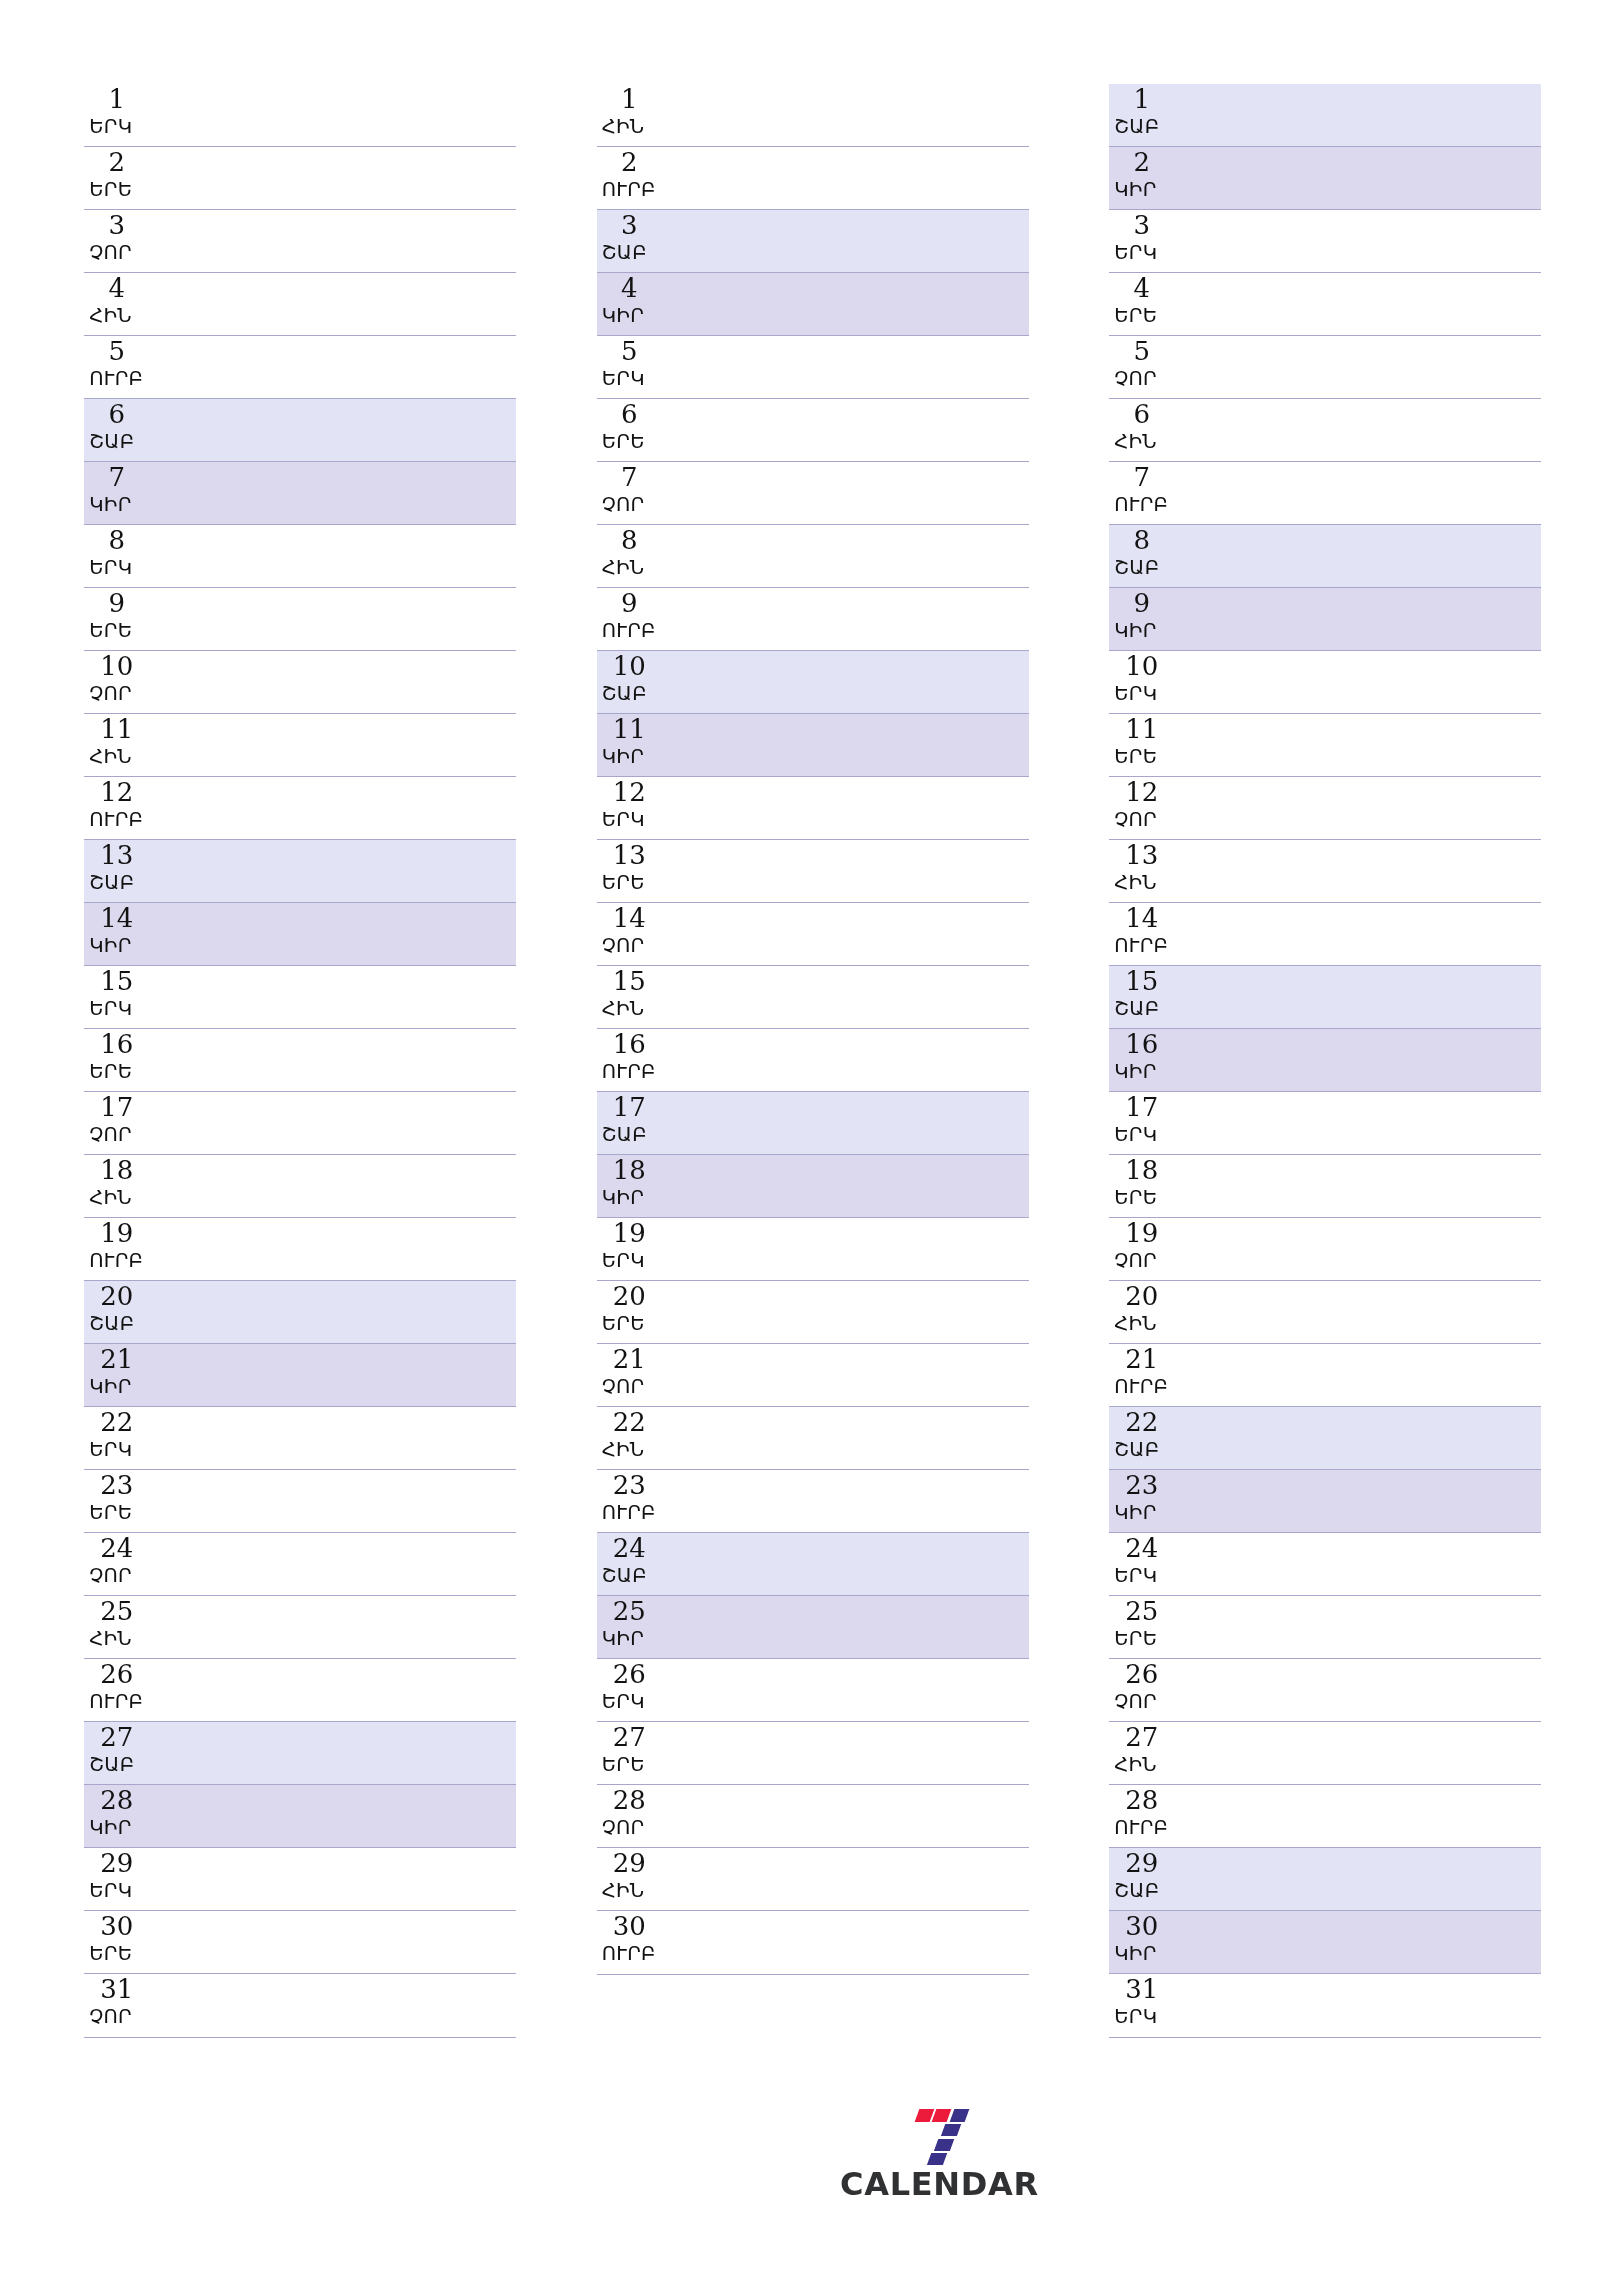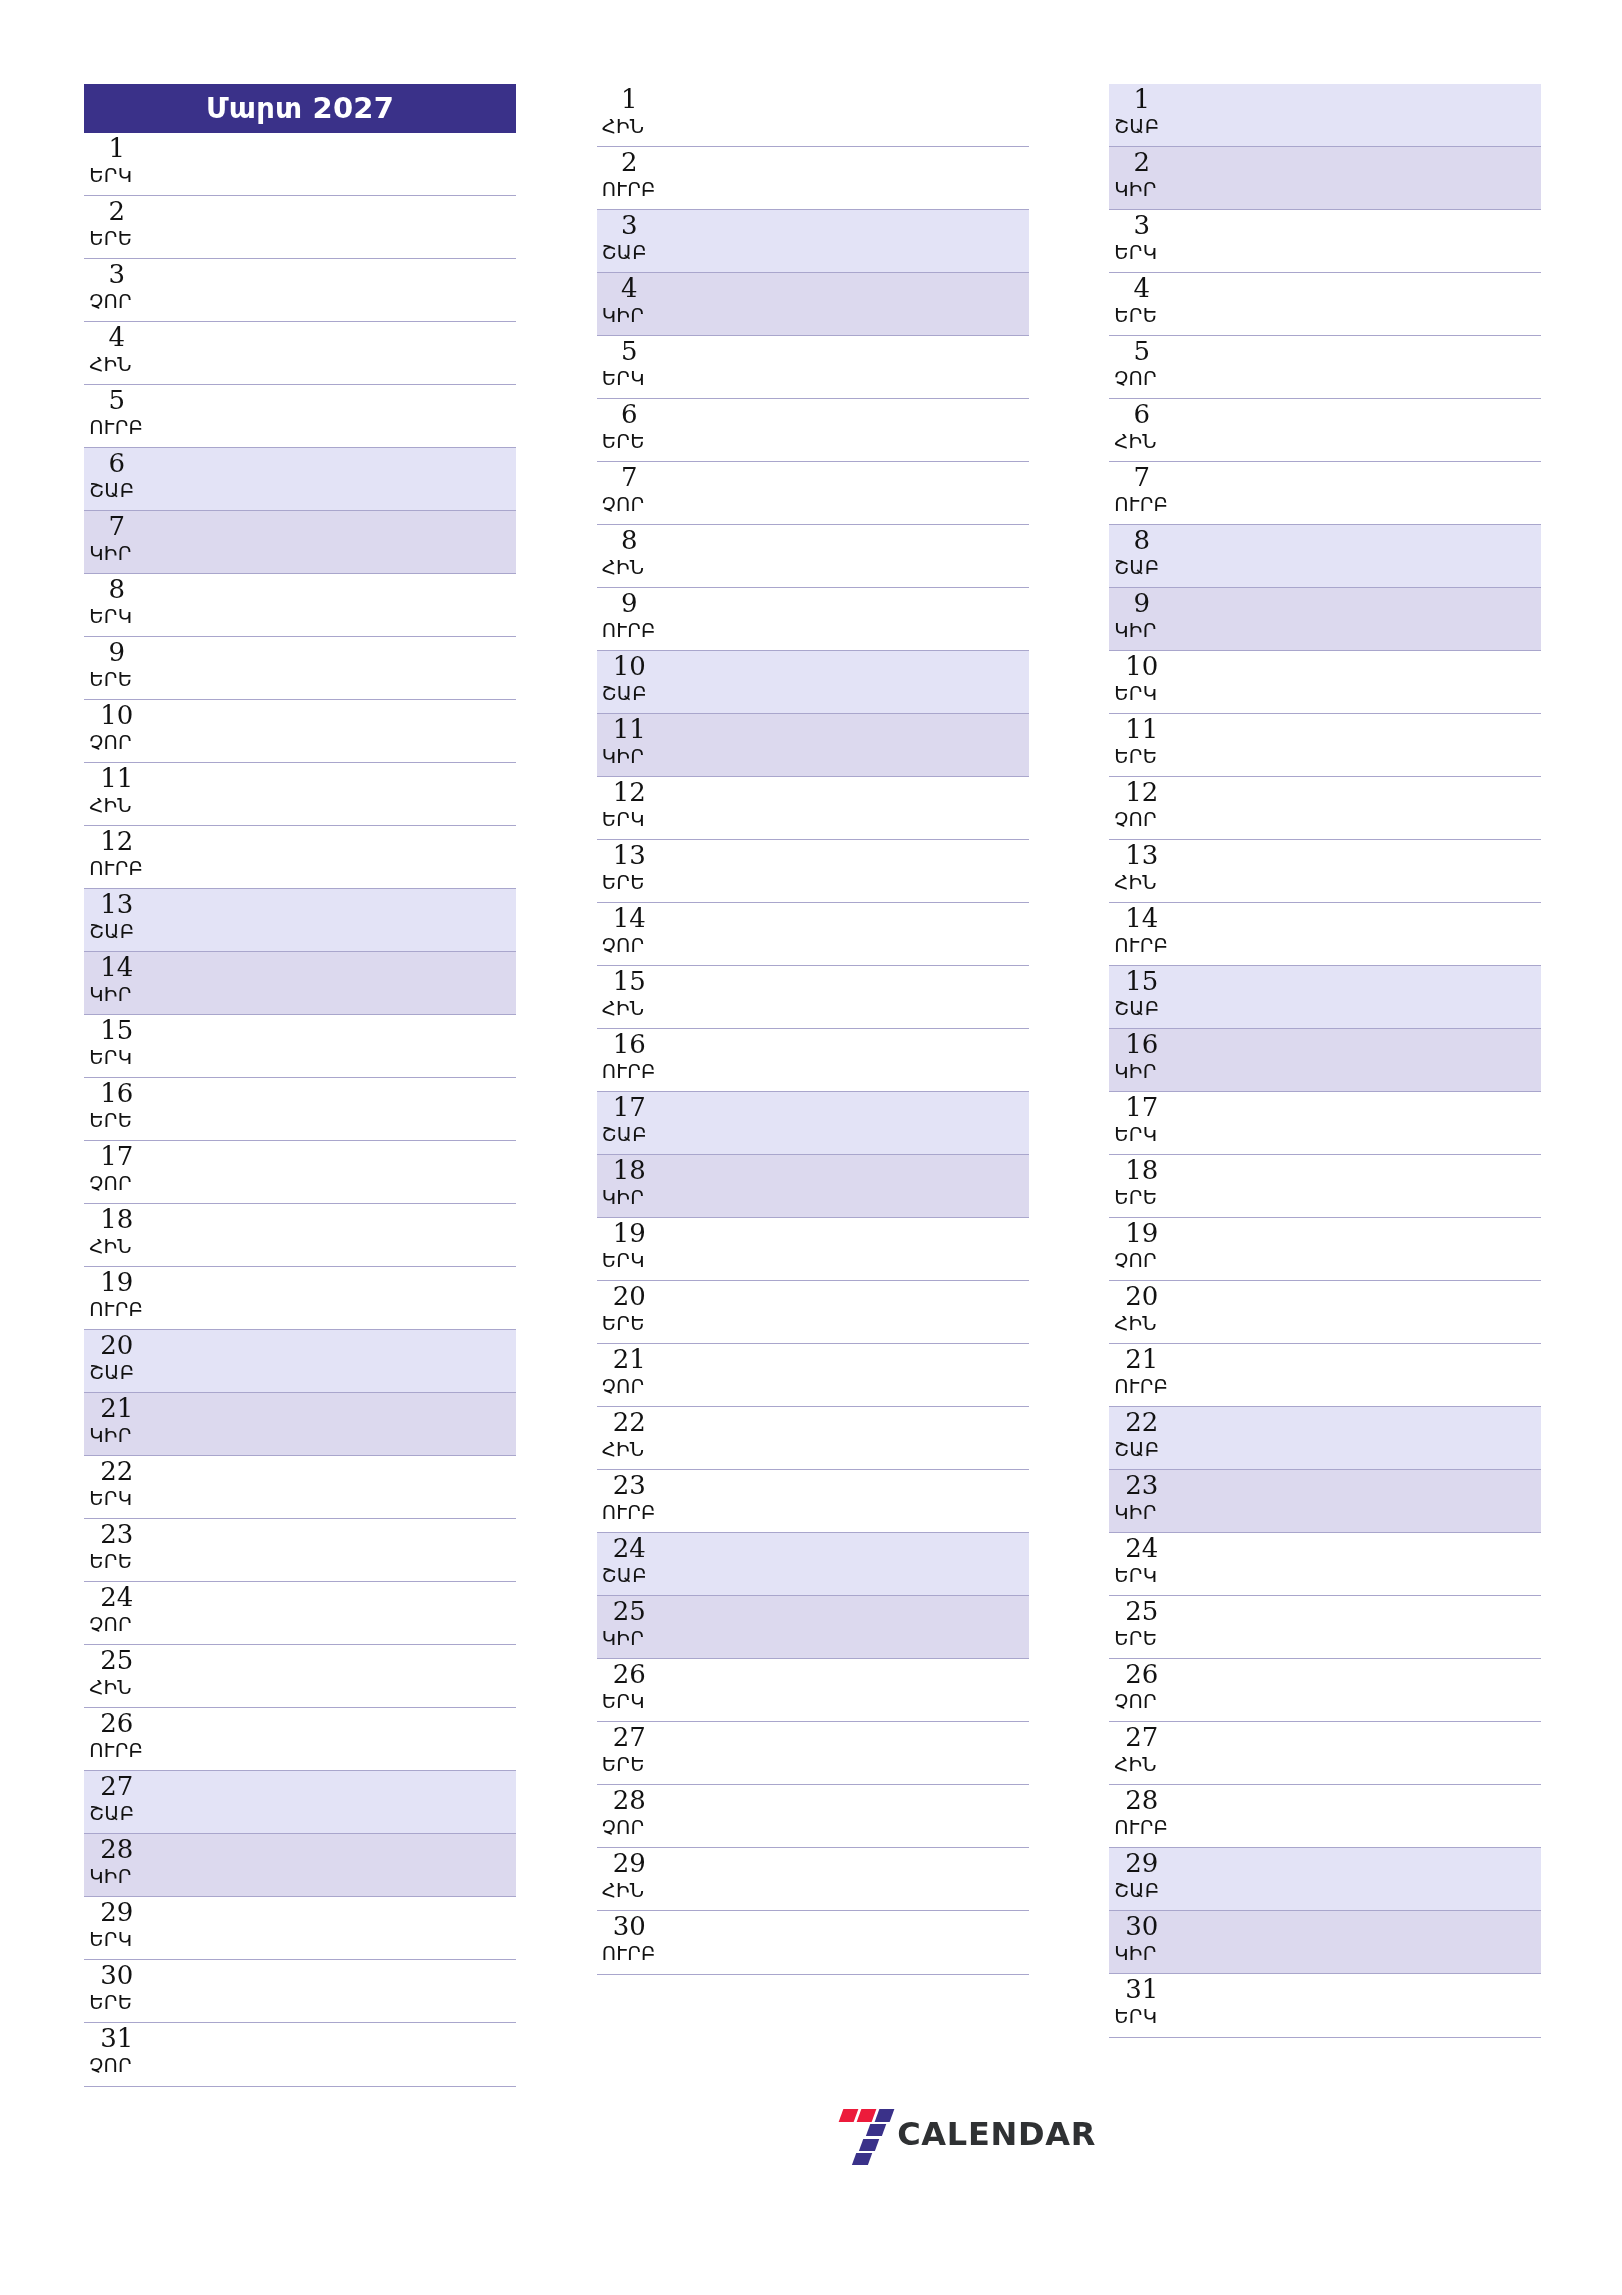--- a/index.html
+++ b/index.html
@@ -105,21 +105,21 @@
     line-height: 1.1;
     font-weight: normal;
   }
 
   
   .logo {
     position: absolute;
     left: 840px;
     top: 2108px;
     display: flex;
-    flex-direction: row;
+    flex-direction: column;
     align-items: center;
     gap: 9.2px;
   }
   .logo-mark {
     position: relative;
     width: 48px;
     height: 51px;
   }
   .logo-mark span {
     position: absolute;
@@ -142,21 +142,20 @@
     font-family: "DejaVu Sans", "Liberation Sans", sans-serif;
   }
 </style>
 </head>
 <body>
 
 <div class="page">
 
   <div class="columns">
       <div class="month-col">
-        <div class="month-header">Մարտ 2027</div>
         <div class="days-list">
           <div class="day-row">
             <div class="day-num">1</div>
             <div class="day-abbr">ԵՐԿ</div>
           </div>
           <div class="day-row">
             <div class="day-num">2</div>
             <div class="day-abbr">ԵՐԵ</div>
           </div>
           <div class="day-row">

